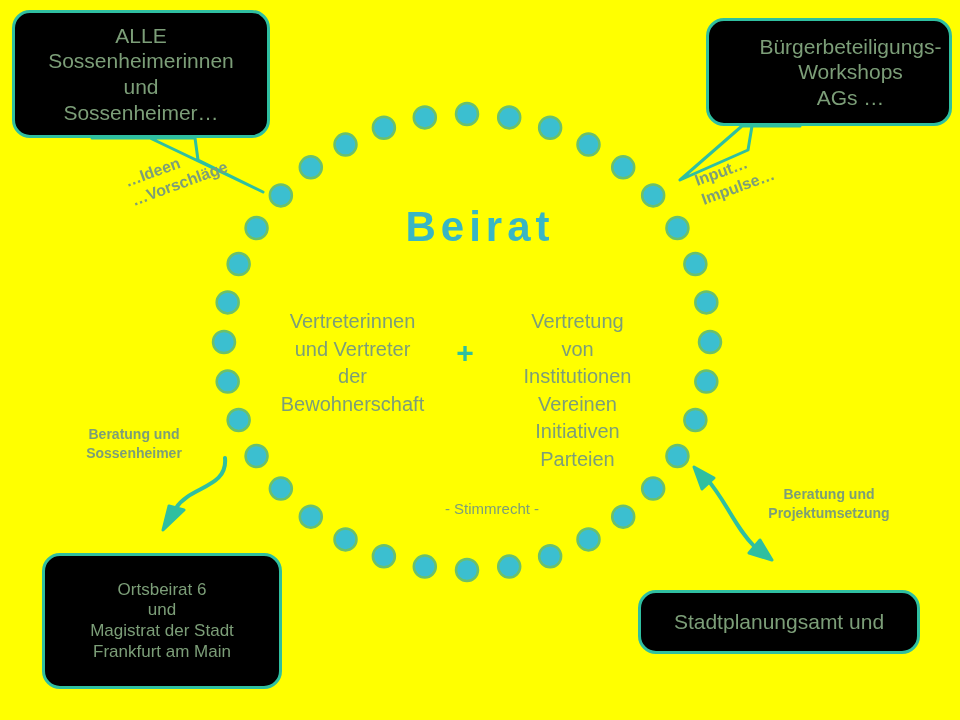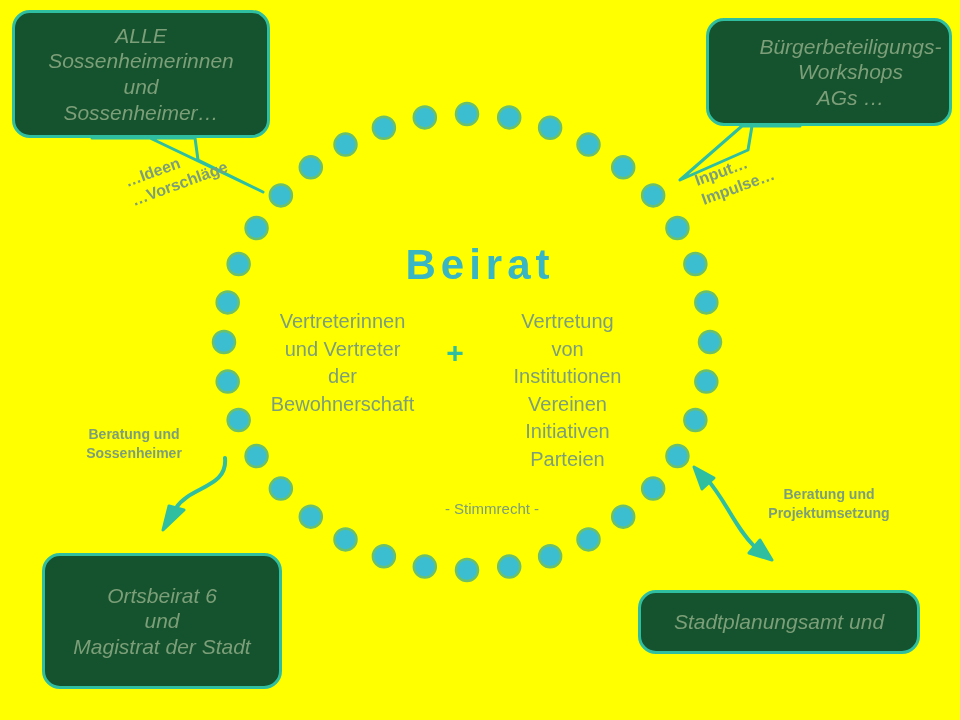--- a/index.html
+++ b/index.html
@@ -11,36 +11,35 @@
     position:relative;
   }
   #stage{position:absolute;left:0;top:0;width:960px;height:720px;}
 
   
   .box{
     position:absolute;
     box-sizing:border-box;
     border:3px solid #2fbfa0;
     border-radius:18px;
-    background:#14532d;
+    background:#000000;
     color:#7c9e78;
     text-align:center;
     line-height:1.22;
     display:flex;
     align-items:center;
     justify-content:center;
     z-index:6;
-    font-style:italic;
   }
   .box .lines{width:100%;}
   .box .lines div{white-space:nowrap;}
 
   #box-alle{left:12px;top:10px;width:258px;height:128px;font-size:21px;}
   #box-buerger{left:706px;top:18px;width:246px;height:108px;font-size:21px;padding-left:43px;}
-  #box-ortsbeirat{left:42px;top:553px;width:240px;height:136px;font-size:21px;}
+  #box-ortsbeirat{left:42px;top:553px;width:240px;height:136px;font-size:17px;}
   #box-stadtplanung{left:638px;top:590px;width:282px;height:64px;font-size:21px;}
 
   
   #vec{position:absolute;left:0;top:0;width:960px;height:720px;z-index:3;}
 
   
   .rot-label{
     position:absolute;
     color:#7c9e78;
     font-weight:bold;
@@ -68,26 +67,26 @@
   
   #title-beirat{
     position:absolute;
     left:0;top:203px;width:960px;
     text-align:center;
     color:#38b6c4;
     font-size:42px;
     font-weight:bold;
     letter-spacing:5px;
     z-index:5;
-    margin-top:38px;
   }
   #center-cols{
     position:absolute;
     left:255px;top:308px;width:420px;
     display:flex;
+    justify-content:center;
     align-items:flex-start;
     z-index:5;
   }
   #center-cols .col{
     width:175px;
     text-align:center;
     color:#7c9e78;
     font-size:20px;
     line-height:1.38;
   }
@@ -202,20 +201,21 @@
       <div>Workshops</div>
       <div>AGs …</div>
     </div>
   </div>
 
   <div class="box" id="box-ortsbeirat">
     <div class="lines">
       <div>Ortsbeirat 6</div>
       <div>und</div>
       <div>Magistrat der Stadt</div>
+      <div>Frankfurt am Main</div>
     </div>
   </div>
 
   <div class="box" id="box-stadtplanung">
     <div class="lines">
       <div>Stadtplanungsamt und</div>
     </div>
   </div>
 
   <div class="rot-label" id="lbl-ideen">

